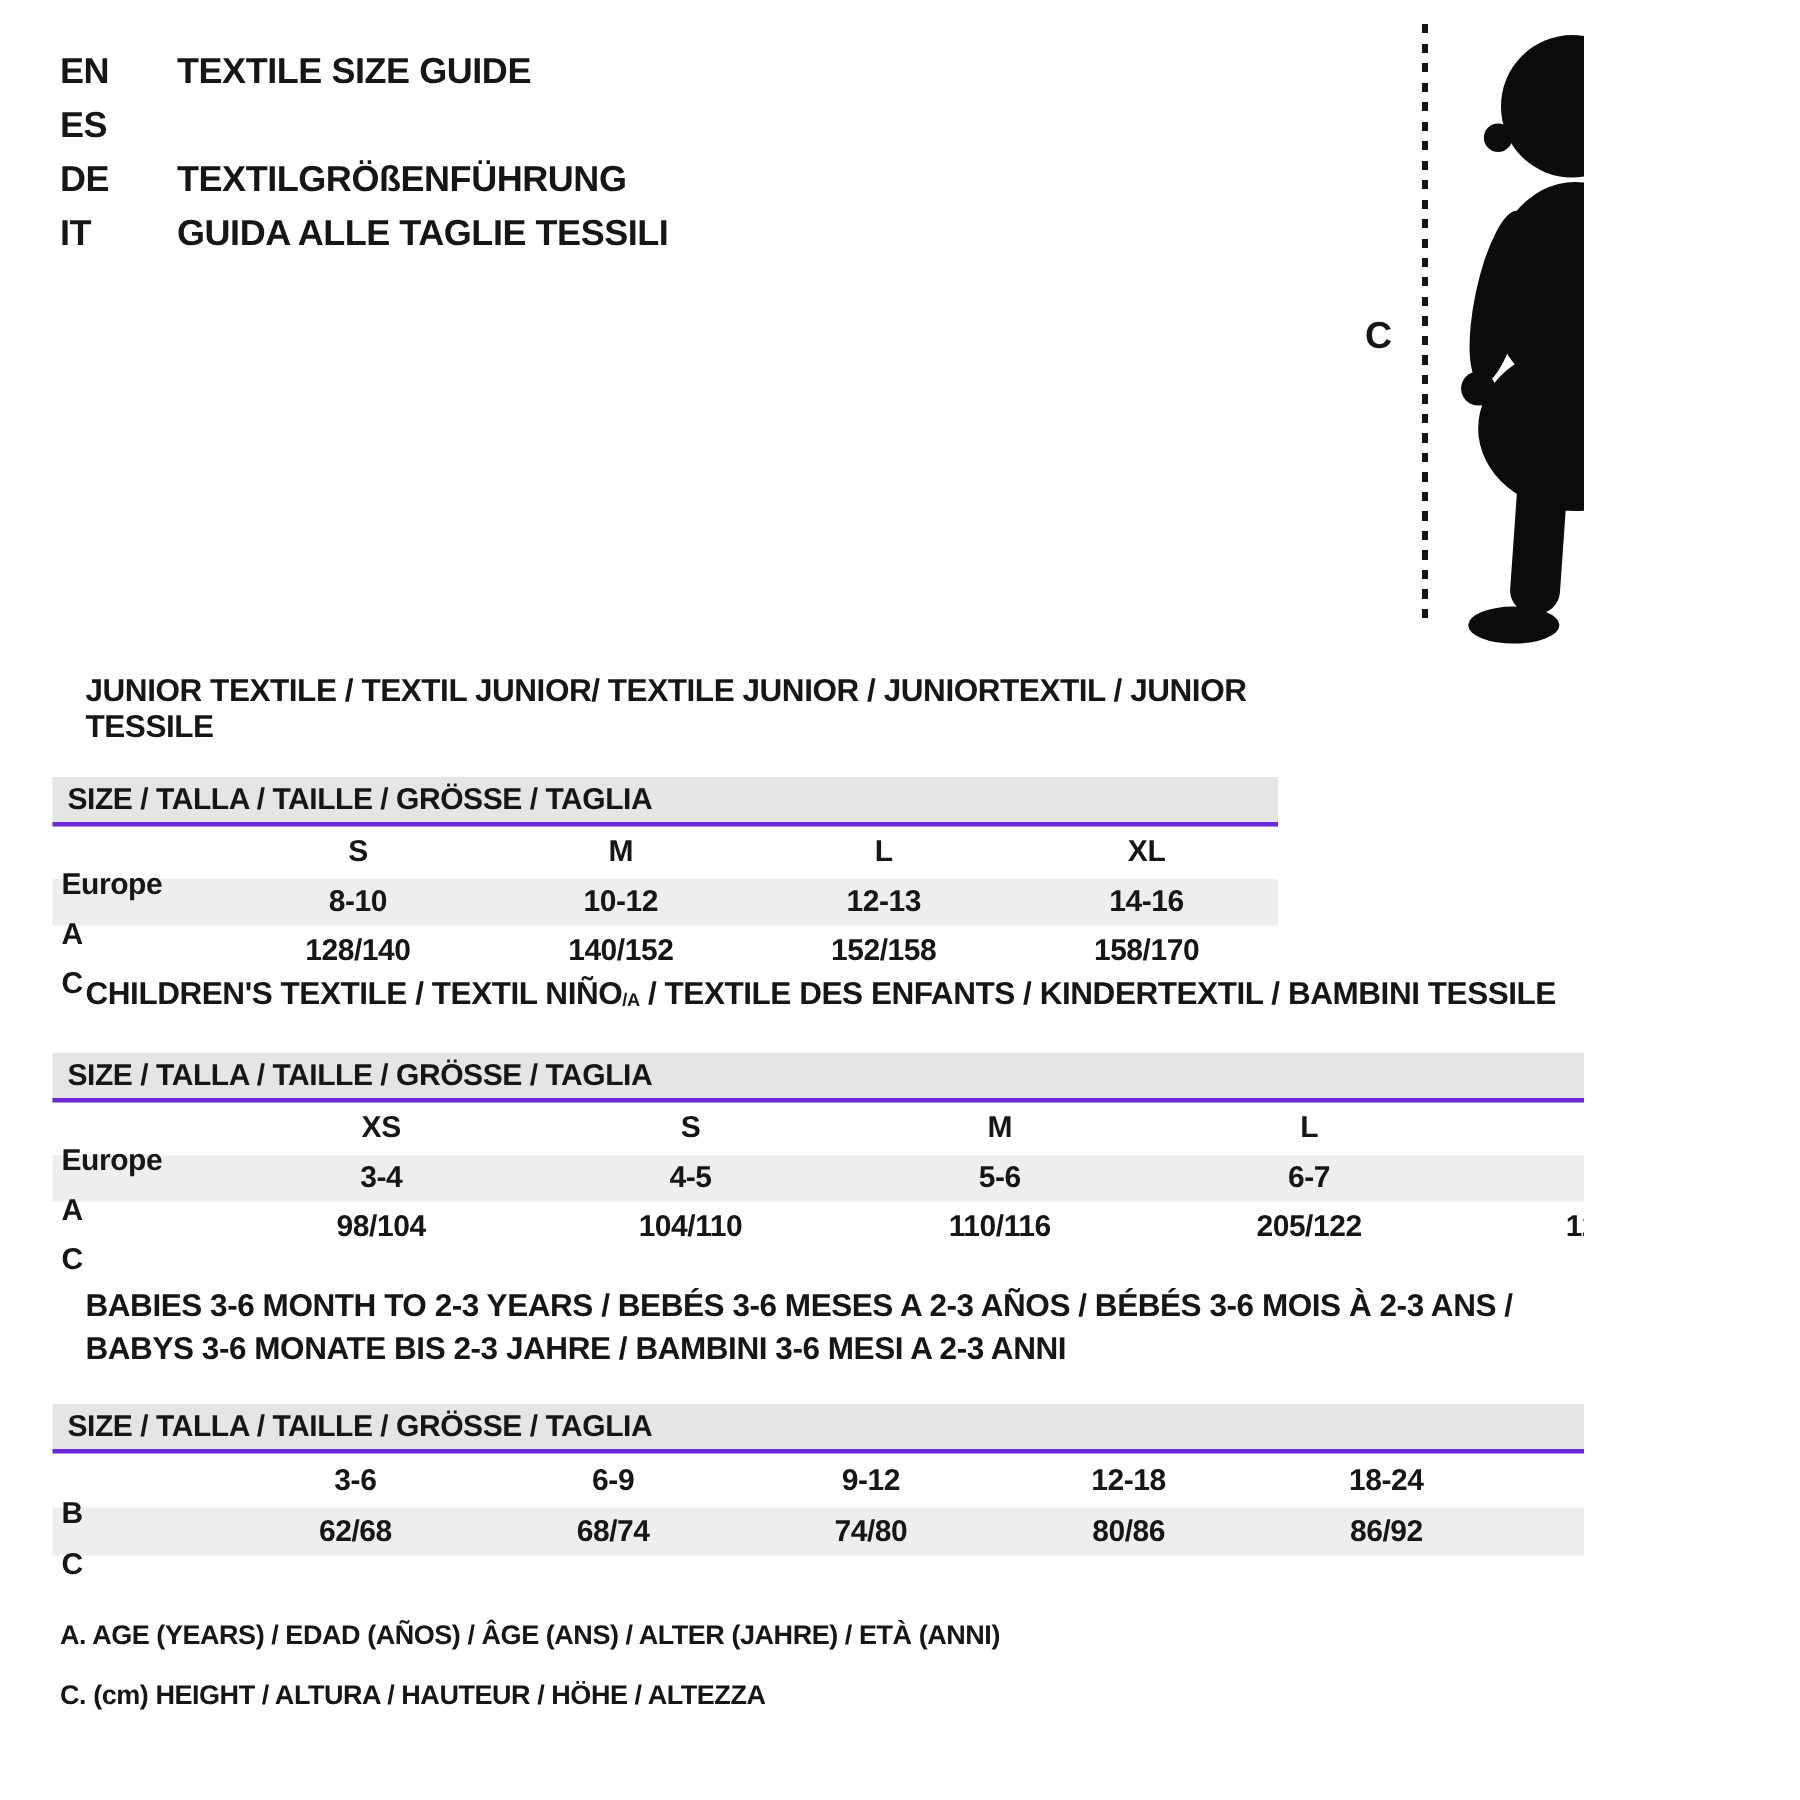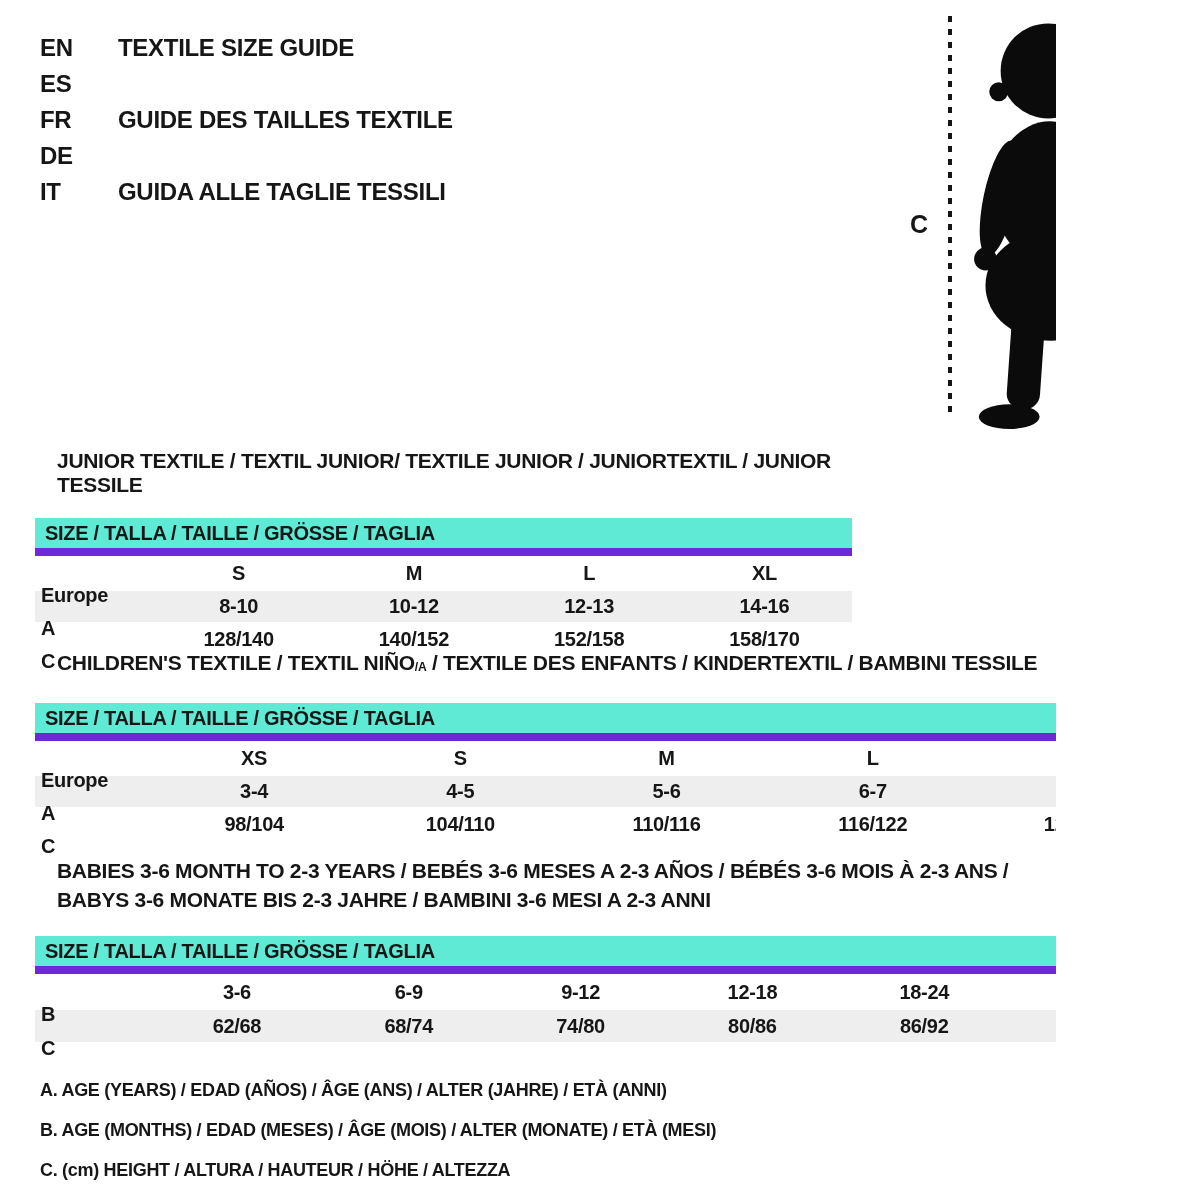--- a/index.html
+++ b/index.html
@@ -26,21 +26,21 @@
   .silhouette{position:absolute;left:956px;top:12px;}
   
   .sizetable{position:absolute;}
   .t1{left:35px;top:433px;width:817px;}
   .t2{left:35px;top:635px;width:1147px;}
   .t3{left:35px;top:840px;width:1147px;}
   .ttitle{margin:16px;padding-left:6px;font-size:21px;line-height:24px;font-weight:bold;}
   .t3 .ttitle{line-height:29px;}
   .sub{font-size:0.58em;vertical-align:-0.12em;}
   .band{
-    background:#5eead4;border-bottom:8px solid #6d28d9;
+    background:#e5e5e5;border-bottom:3px solid #6d28d9;
     height:30px;line-height:30px;padding-left:10px;font-size:20px;
   }
   .t1 .band{margin-top:21px;}
   .t2 .band{margin-top:24px;}
   .t3 .band{margin-top:22px;}
   .trow{display:flex;align-items:center;height:31px;font-size:20px;margin-top:2px;}
   .t3 .trow{height:32px;}
   .trow.shaded{background:#eeeeee;}
   .tlabel{flex:0 0 110px;padding-left:6px;margin-top:44px;}
   .tcell{flex:1;text-align:center;}
@@ -55,25 +55,22 @@
 
   <div class="lang-block">
     <div class="lang-row">
       <span class="lang-code">EN</span>
       <span class="lang-title">TEXTILE SIZE GUIDE</span>
     </div>
     <div class="lang-row">
       <span class="lang-code">ES</span>
     </div>
     <div class="lang-row">
-      <span class="lang-code">FR</span>
-      <span class="lang-title">GUIDE DES TAILLES TEXTILE</span>
-    </div>
-    <div class="lang-row">
       <span class="lang-code">DE</span>
+      <span class="lang-title">TEXTILGRÖßENFÜHRUNG</span>
     </div>
     <div class="lang-row">
       <span class="lang-code">IT</span>
       <span class="lang-title">GUIDA ALLE TAGLIE TESSILI</span>
     </div>
   </div>
 
   <div class="measure-line"></div>
   <div class="measure-label">C</div>
   <svg class="silhouette" width="190" height="418" viewBox="0 0 200 440" aria-hidden="true">
@@ -137,21 +134,21 @@
       <div class="tcell">4-5</div>
       <div class="tcell">5-6</div>
       <div class="tcell">6-7</div>
       <div class="tcell">7-8</div>
     </div>
     <div class="trow">
       <div class="tlabel">C</div>
       <div class="tcell">98/104</div>
       <div class="tcell">104/110</div>
       <div class="tcell">110/116</div>
-      <div class="tcell">116/122</div>
+      <div class="tcell">205/122</div>
       <div class="tcell">122/128</div>
     </div>
   </section>
 
   <section class="sizetable t3">
     <h2 class="ttitle">
       <div>BABIES 3-6 MONTH TO 2-3 YEARS / BEBÉS 3-6 MESES A 2-3 AÑOS / BÉBÉS 3-6 MOIS À 2-3 ANS /</div>
       <div>BABYS 3-6 MONATE BIS 2-3 JAHRE / BAMBINI 3-6 MESI A 2-3 ANNI</div>
     </h2>
     <div class="band">SIZE / TALLA / TAILLE / GRÖSSE / TAGLIA</div>
@@ -170,17 +167,16 @@
       <div class="tcell">68/74</div>
       <div class="tcell">74/80</div>
       <div class="tcell">80/86</div>
       <div class="tcell">86/92</div>
       <div class="tcell">92/98</div>
     </div>
   </section>
 
   <div class="legend">
     <div class="legend-line">A. AGE (YEARS) / EDAD (AÑOS) / ÂGE (ANS) / ALTER (JAHRE) / ETÀ (ANNI)</div>
-    <div class="legend-line">B. AGE (MONTHS) / EDAD (MESES) / ÂGE (MOIS) / ALTER (MONATE) / ETÀ (MESI)</div>
     <div class="legend-line">C. (cm) HEIGHT / ALTURA / HAUTEUR / HÖHE / ALTEZZA</div>
   </div>
 
 </div>
 
 </body></html>

